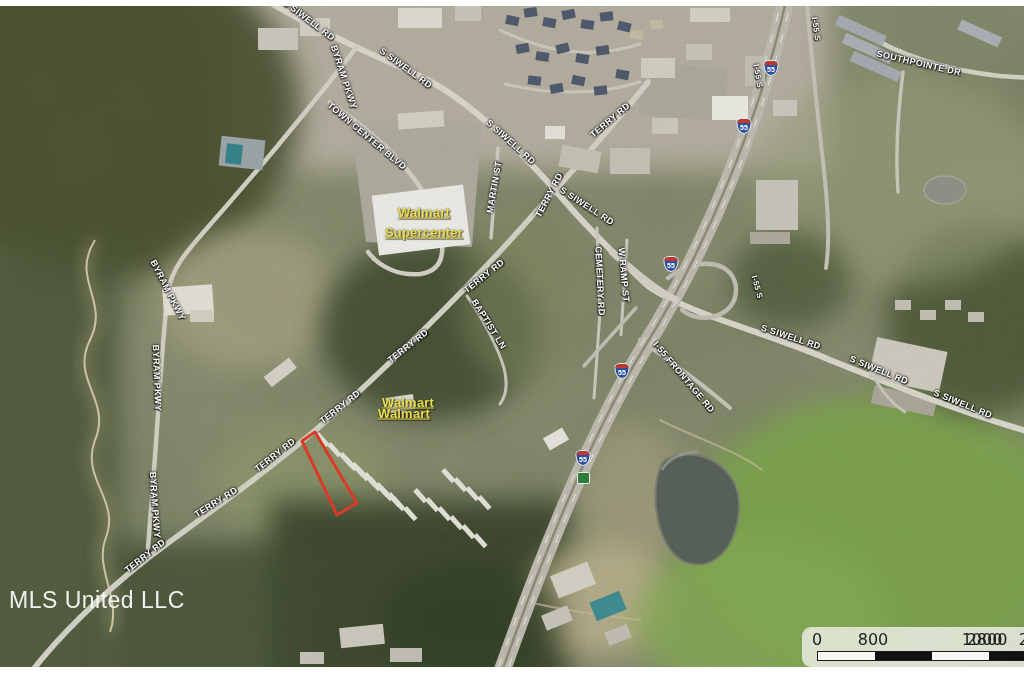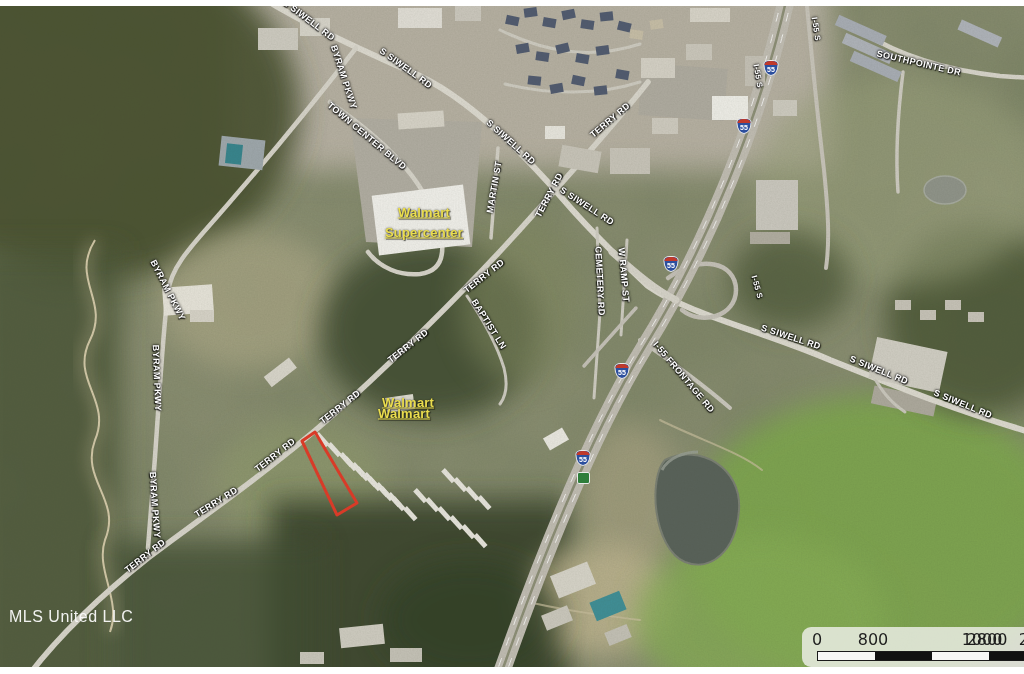--- a/index.html
+++ b/index.html
@@ -22,21 +22,21 @@
     border-radius:46% 46% 58% 58%/28% 28% 78% 78%;border:1px solid #e9e9e9;box-sizing:border-box;
     text-align:center;z-index:21;}
   .shield i{display:block;position:absolute;left:0;top:0;width:100%;height:4px;background:#c0392b;
     border-radius:46% 46% 0 0/90% 90% 0 0;}
   .shield b{position:absolute;left:0;top:4px;width:100%;font-size:7px;line-height:9px;color:#fff;
     font-weight:bold;font-family:"Liberation Sans",sans-serif;}
   .exit-sign{position:absolute;left:577px;top:472px;width:11px;height:10px;background:#2e7d3a;
     border:1px solid #e9e9e9;border-radius:2px;z-index:21;}
 
   
-  .watermark{position:absolute;left:9px;top:608px;font-size:16px;color:rgba(250,250,250,.95);
+  .watermark{position:absolute;left:9px;top:587px;font-size:23px;color:rgba(250,250,250,.95);
     z-index:41;letter-spacing:.5px;}
 
   
   .scalebox{position:absolute;left:802px;top:627px;width:222px;height:40px;z-index:41;
     background:rgba(243,243,241,.78);border-radius:9px 0 0 9px;overflow:hidden;}
   .scalebox .tick{position:absolute;top:3px;font-size:16px;color:#1d1d1d;transform:translateX(-50%);
     font-family:"DejaVu Sans",sans-serif;}
   .scalebox .t0{left:15px;} .scalebox .t1{left:71px;} .scalebox .t2{left:135px;margin-left:45px;}
   .scalebox .t3{left:185px;} .scalebox .t4{left:237px;}
   .scalebox .bar{position:absolute;left:15px;top:24px;width:230px;height:8px;border:1px solid #1a1a1a;

